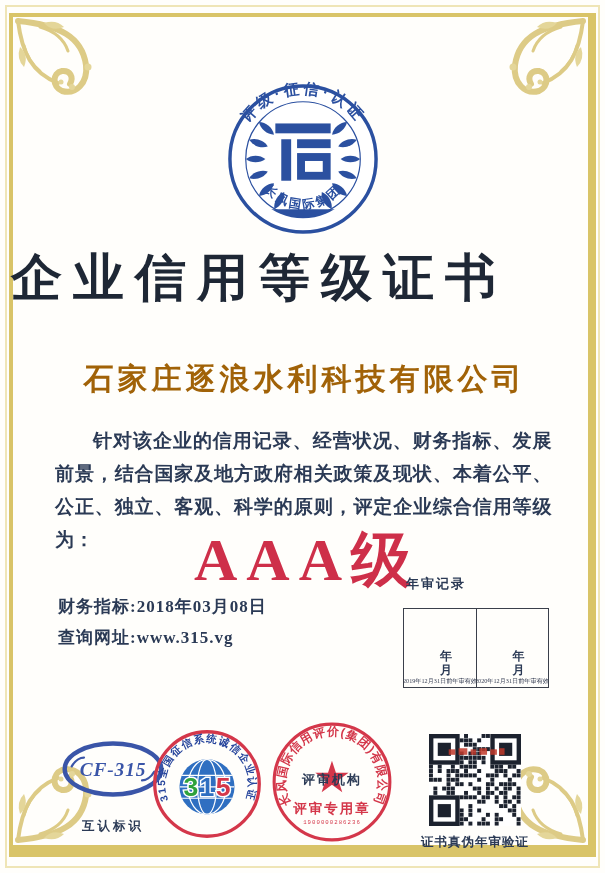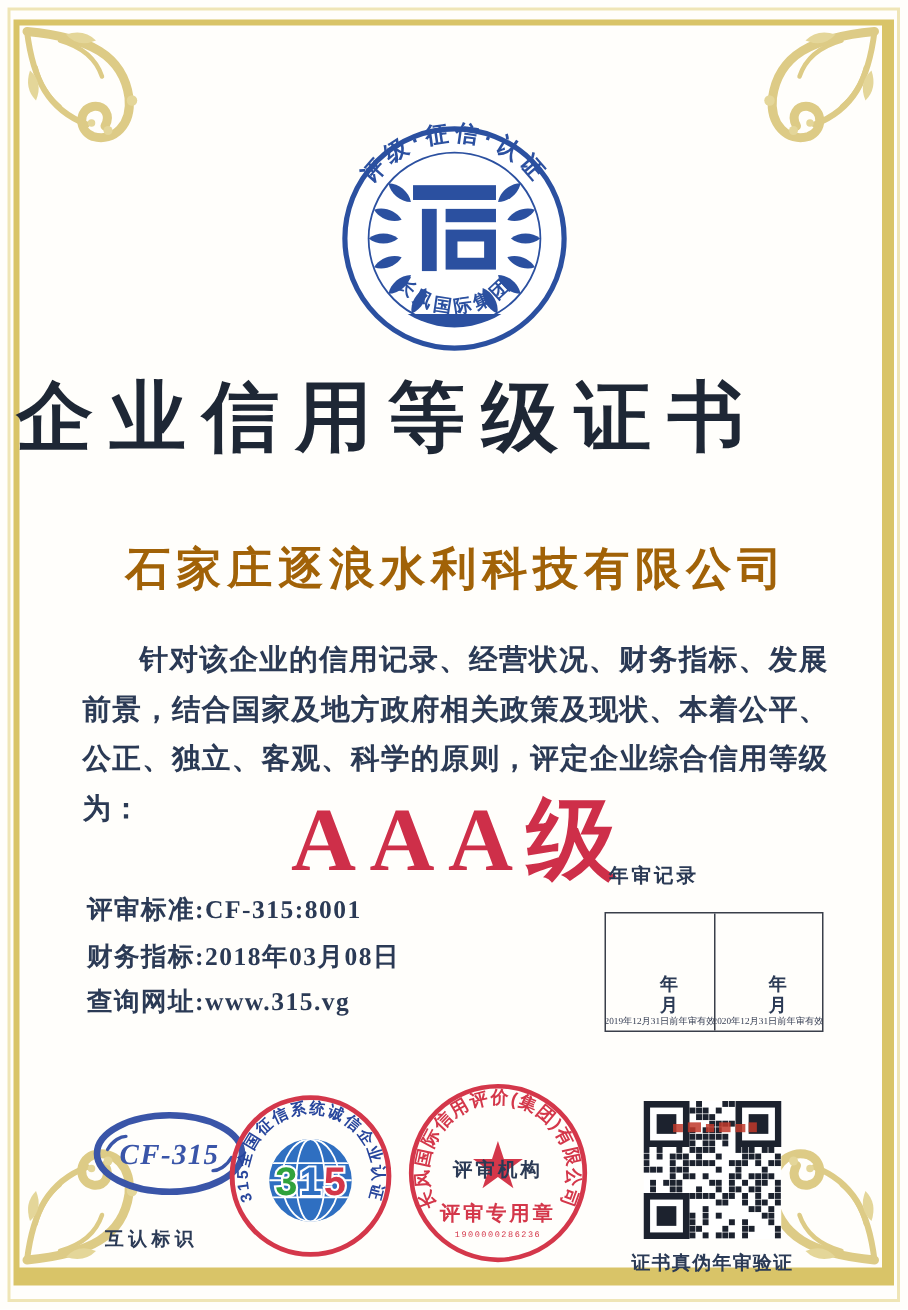--- a/index.html
+++ b/index.html
@@ -26,21 +26,21 @@
           font-size:60px;font-weight:bold;color:#ce2f49;letter-spacing:9px;text-indent:9px;}
   .details{position:absolute;top:592px;left:58px;font-size:17px;line-height:30.5px;
            font-weight:bold;color:#2b3a55;letter-spacing:1px;}
   .review-label{position:absolute;top:575px;left:406px;font-size:13px;font-weight:bold;color:#2b3a55;letter-spacing:2px;}
   .review-box{position:absolute;top:608px;left:403px;width:146px;height:80px;border:1.5px solid #3a3f4a;display:flex;box-sizing:border-box;}
   .review-cell{flex:1;display:flex;flex-direction:column;justify-content:flex-end;align-items:center;padding-bottom:1px;overflow:hidden;}
   .review-cell:first-child{border-right:1.5px solid #3a3f4a;}
   .review-ym{font-size:12px;font-weight:bold;color:#2b3a55;word-spacing:16px;line-height:14px;margin-left:36px;}
   .review-note{font-size:7px;transform:scale(.88);color:#343c52;white-space:nowrap;line-height:9px;}
   .seal-cf315{position:absolute;top:740px;left:60px;width:106px;height:58px;}
-  .caption-cf315{position:absolute;top:818px;left:48px;width:106px;text-align:center;
+  .caption-cf315{position:absolute;top:818px;left:60px;width:106px;text-align:center;
                  font-size:12.5px;font-weight:bold;color:#2b3a55;letter-spacing:3px;}
   .seal-globe{position:absolute;top:727px;left:150px;width:114px;height:114px;}
   .seal-red{position:absolute;top:720px;left:270px;width:124px;height:124px;}
   .qr-wrap{position:absolute;top:734px;left:429px;width:92px;height:92px;}
   .caption-qr{position:absolute;top:834px;left:408px;width:134px;text-align:center;
               font-size:12.5px;font-weight:bold;color:#2b3a55;letter-spacing:1px;}
 </style>
 </head>
 <body>
 
@@ -150,21 +150,20 @@
       <rect x="78" y="78" width="26" height="19" fill="none" stroke="#2b50a0" stroke-width="8"></rect>
     </g>
   </svg>
 
   <div class="title">企业信用等级证书</div>
   <div class="company">石家庄逐浪水利科技有限公司</div>
   <div class="paragraph">针对该企业的信用记录、经营状况、财务指标、发展前景，结合国家及地方政府相关政策及现状、本着公平、公正、独立、客观、科学的原则，评定企业综合信用等级为：</div>
   <div class="rating">AAA级</div>
 
   <div class="details">
-    <div>评审标准:CF-315:8001</div>
     <div>财务指标:2018年03月08日</div>
     <div>查询网址:www.315.vg</div>
   </div>
 
   <div class="review-label">年审记录</div>
   <div class="review-box">
     <div class="review-cell">
       <div class="review-ym">年 月</div>
       <div class="review-note">2019年12月31日前年审有效</div>
     </div>

